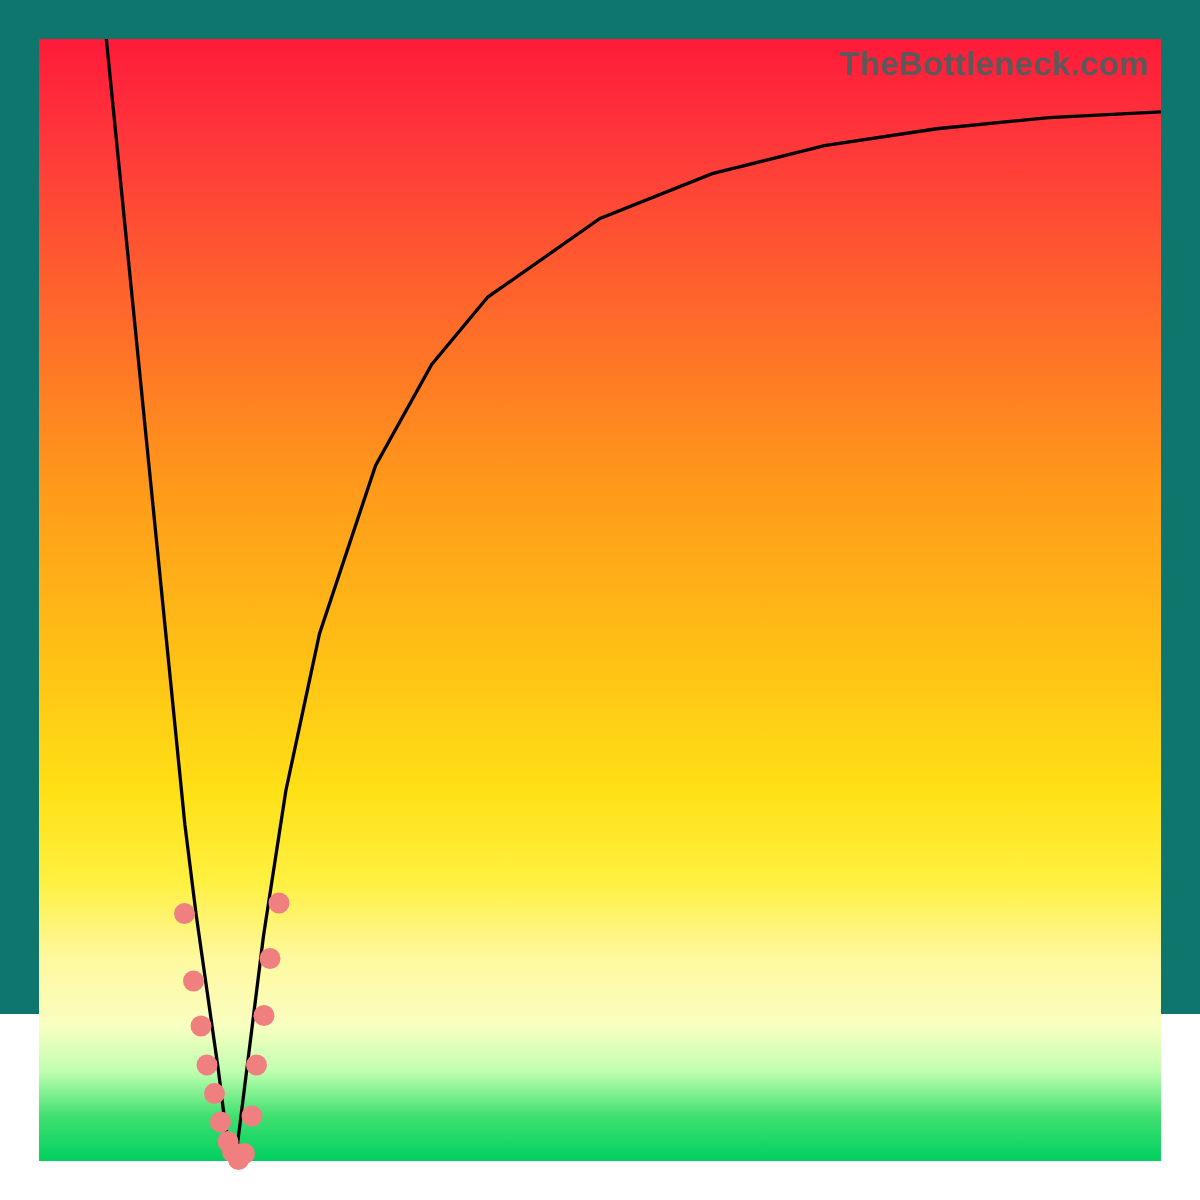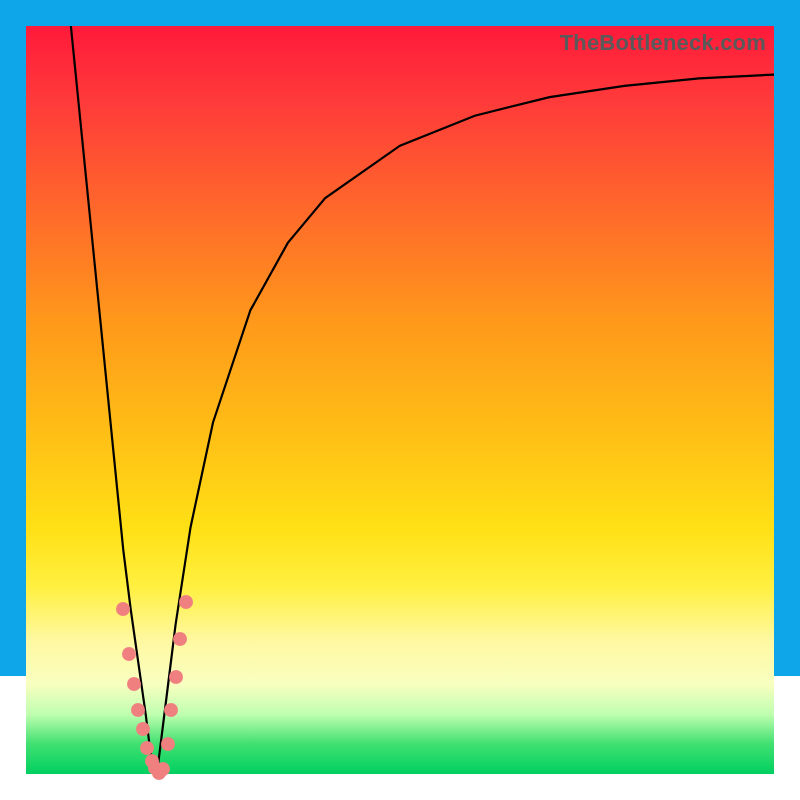--- a/index.html
+++ b/index.html
@@ -1,20 +1,20 @@
 <!DOCTYPE html>
 <html><head>
 <meta charset="utf-8">
 <style>
   * { margin: 0; padding: 0; box-sizing: border-box; }
   html, body { width: 800px; height: 800px; overflow: hidden; }
   .frame {
     width: 800px;
     height: 676px;
-    background: #0ea5e9;
+    background: #0f766e;
     position: relative;
   }
   .plot-area {
     position: absolute;
     left: 26px;
     top: 26px;
     width: 748px;
     height: 748px;
     background: linear-gradient(to bottom,
       #ff1a3a 0%,

